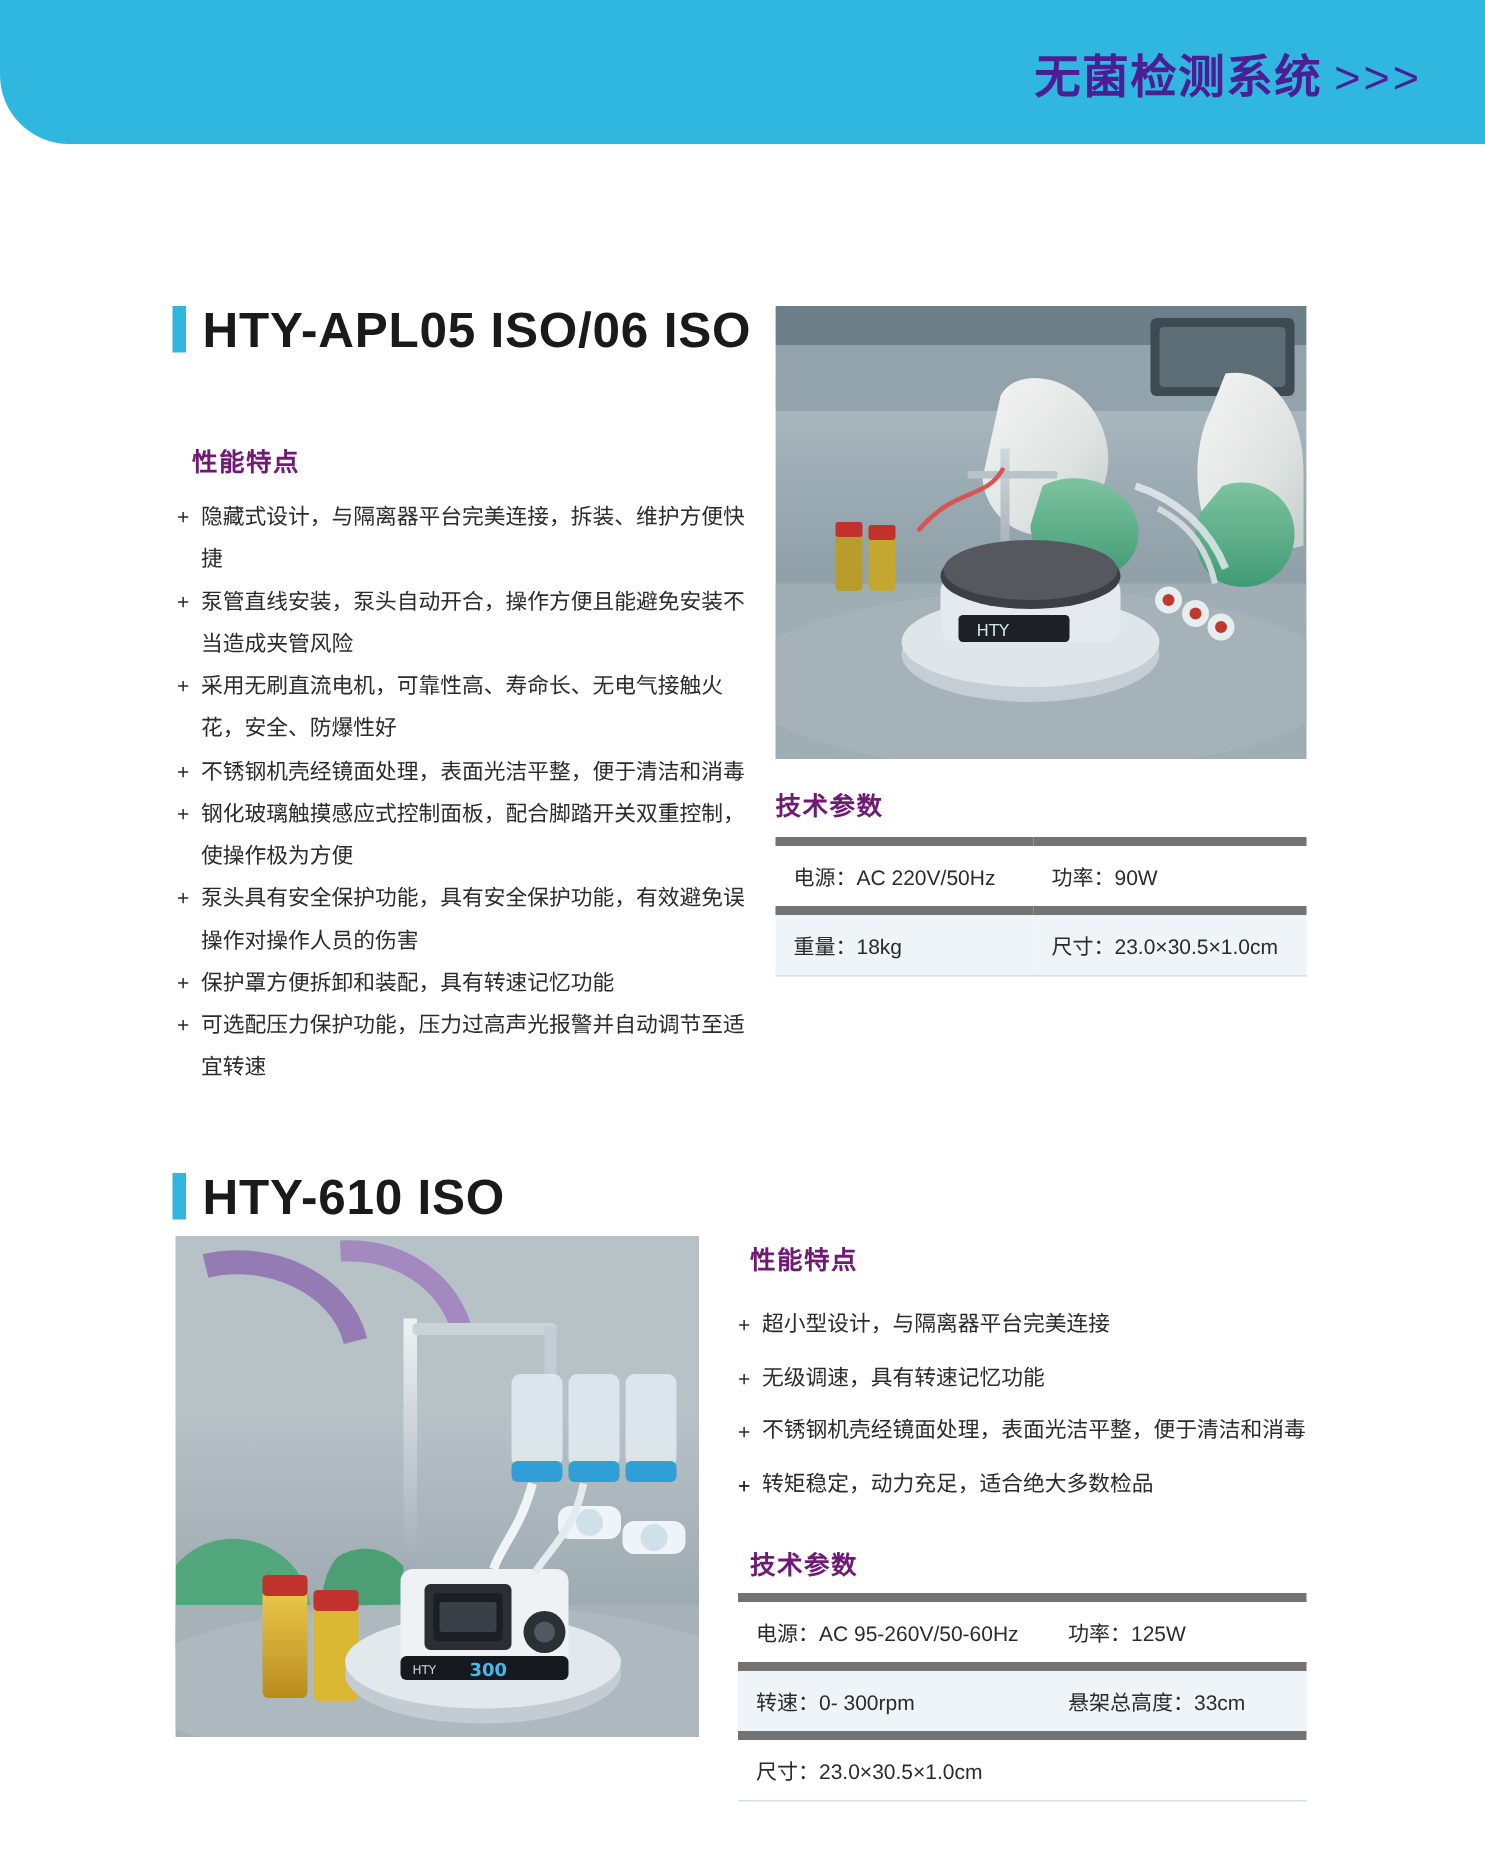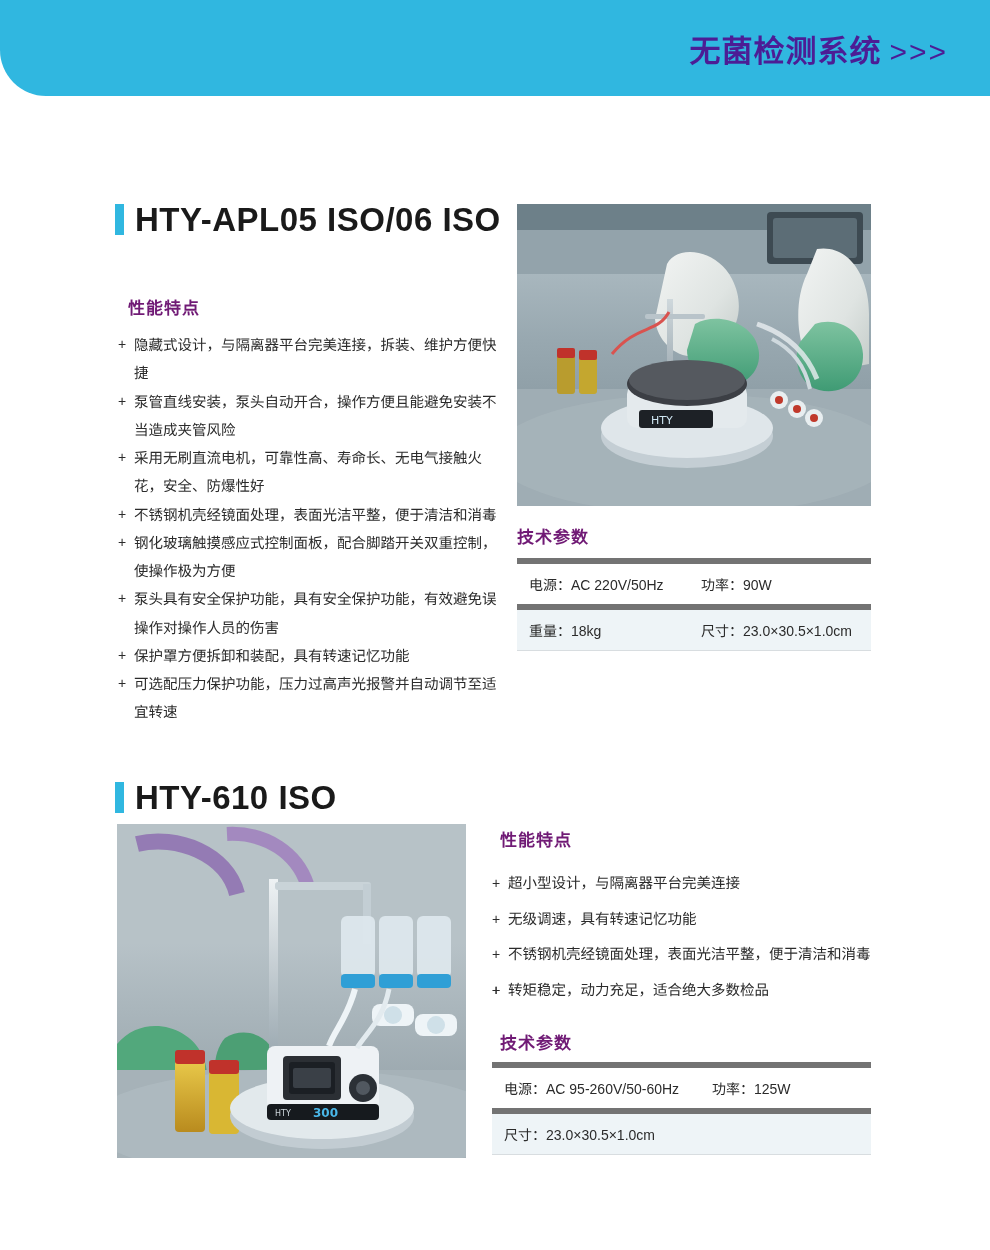--- a/index.html
+++ b/index.html
@@ -329,17 +329,21 @@
 
 <div class="sub-heading" style="left:500px; top:1029px;">技术参数</div>
 
 <table class="spec-table" style="left:492px; top:1062px; width:379px;">
   <tbody>
       <tr>
     <td style="width:196px;">电源：AC 95-260V/50-60Hz</td>
     <td>功率：125W</td>
   </tr>
   <tr>
+    <td>转速：0- 300rpm</td>
+    <td>悬架总高度：33cm</td>
+  </tr>
+  <tr>
     <td>尺寸：23.0×30.5×1.0cm</td>
     <td></td>
   </tr>
 </tbody>
   </table>
 
 </body></html>

